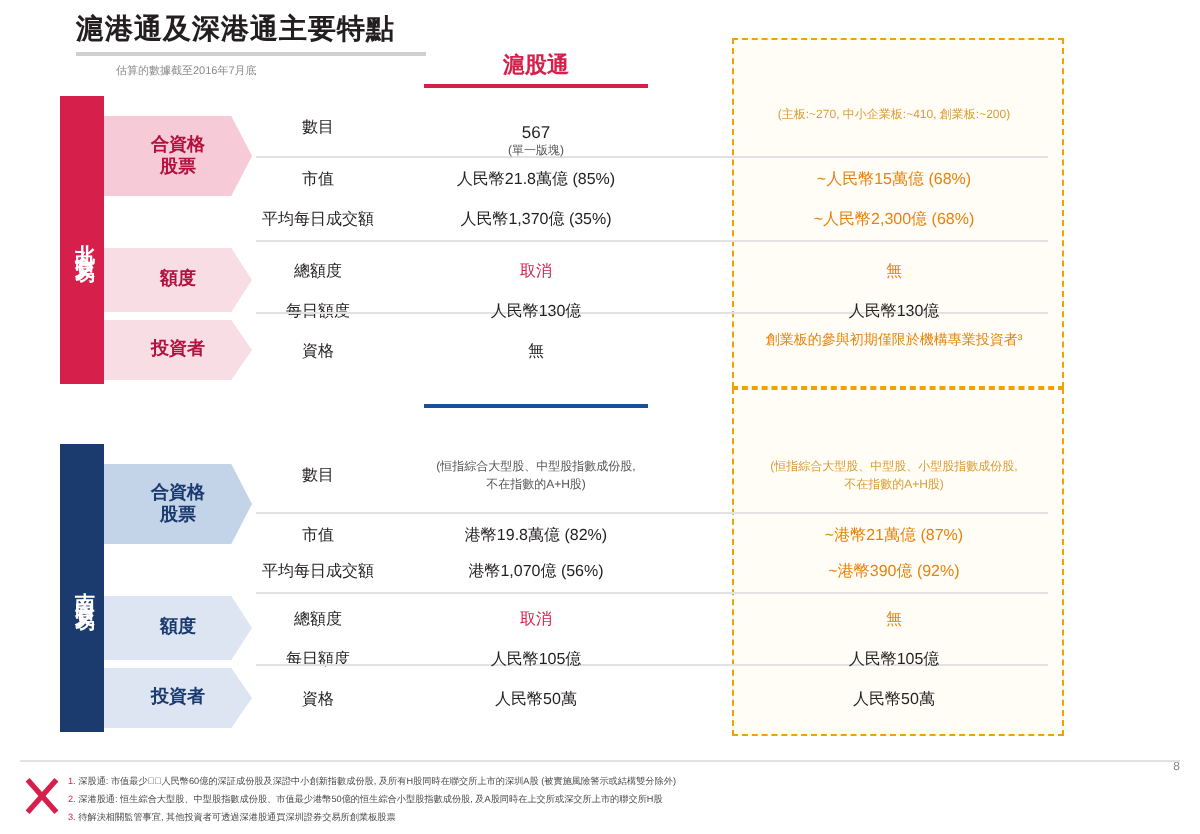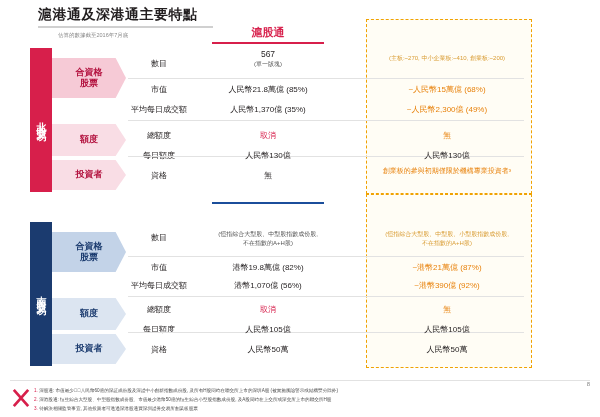--- a/index.html
+++ b/index.html
@@ -123,21 +123,21 @@
 <div class="rlabel" style="top:84px;">市值</div>
 <div class="rlabel" style="top:104px;">平均每日成交額</div>
 <div class="rlabel" style="top:130px;">總額度</div>
 <div class="rlabel" style="top:150px;">每日額度</div>
 <div class="rlabel" style="top:170px;">資格</div>
 
 <div class="hr" style="left:128px;top:78px;width:396px;"></div>
 <div class="hr" style="left:128px;top:120px;width:396px;"></div>
 <div class="hr" style="left:128px;top:156px;width:396px;"></div>
 
-<div class="cell" style="left:212px;top:48px;width:112px;">
+<div class="cell" style="left:212px;top:60px;width:112px;">
   <div class="big">567</div>
   <div class="sub">(單一版塊)</div>
 </div>
 <div class="cell" style="left:212px;top:84px;width:112px;">
   <div>人民幣21.8萬億 (85%)</div>
 </div>
 <div class="cell" style="left:212px;top:104px;width:112px;">
   <div>人民幣1,370億 (35%)</div>
 </div>
 <div class="cell" style="left:212px;top:130px;width:112px;">
@@ -150,21 +150,21 @@
   <div>無</div>
 </div>
 
 <div class="cell" style="left:372px;top:54px;width:150px;">
   <div class="sub orange" style="color:#d99c33;">(主板:~270, 中小企業板:~410, 創業板:~200)</div>
 </div>
 <div class="cell" style="left:372px;top:84px;width:150px;">
   <div class="orange">~人民幣15萬億 (68%)</div>
 </div>
 <div class="cell" style="left:372px;top:104px;width:150px;">
-  <div class="orange">~人民幣2,300億 (49%)</div>
+  <div class="orange">~人民幣2,300億 (68%)</div>
 </div>
 <div class="cell" style="left:372px;top:130px;width:150px;">
   <div class="orange">無</div>
 </div>
 <div class="cell" style="left:372px;top:150px;width:150px;">
   <div>人民幣130億</div>
 </div>
 <div class="cell" style="left:372px;top:166px;width:150px;">
   <div class="orange" style="font-size:7px;">創業板的參與初期僅限於機構專業投資者³</div>
 </div>

